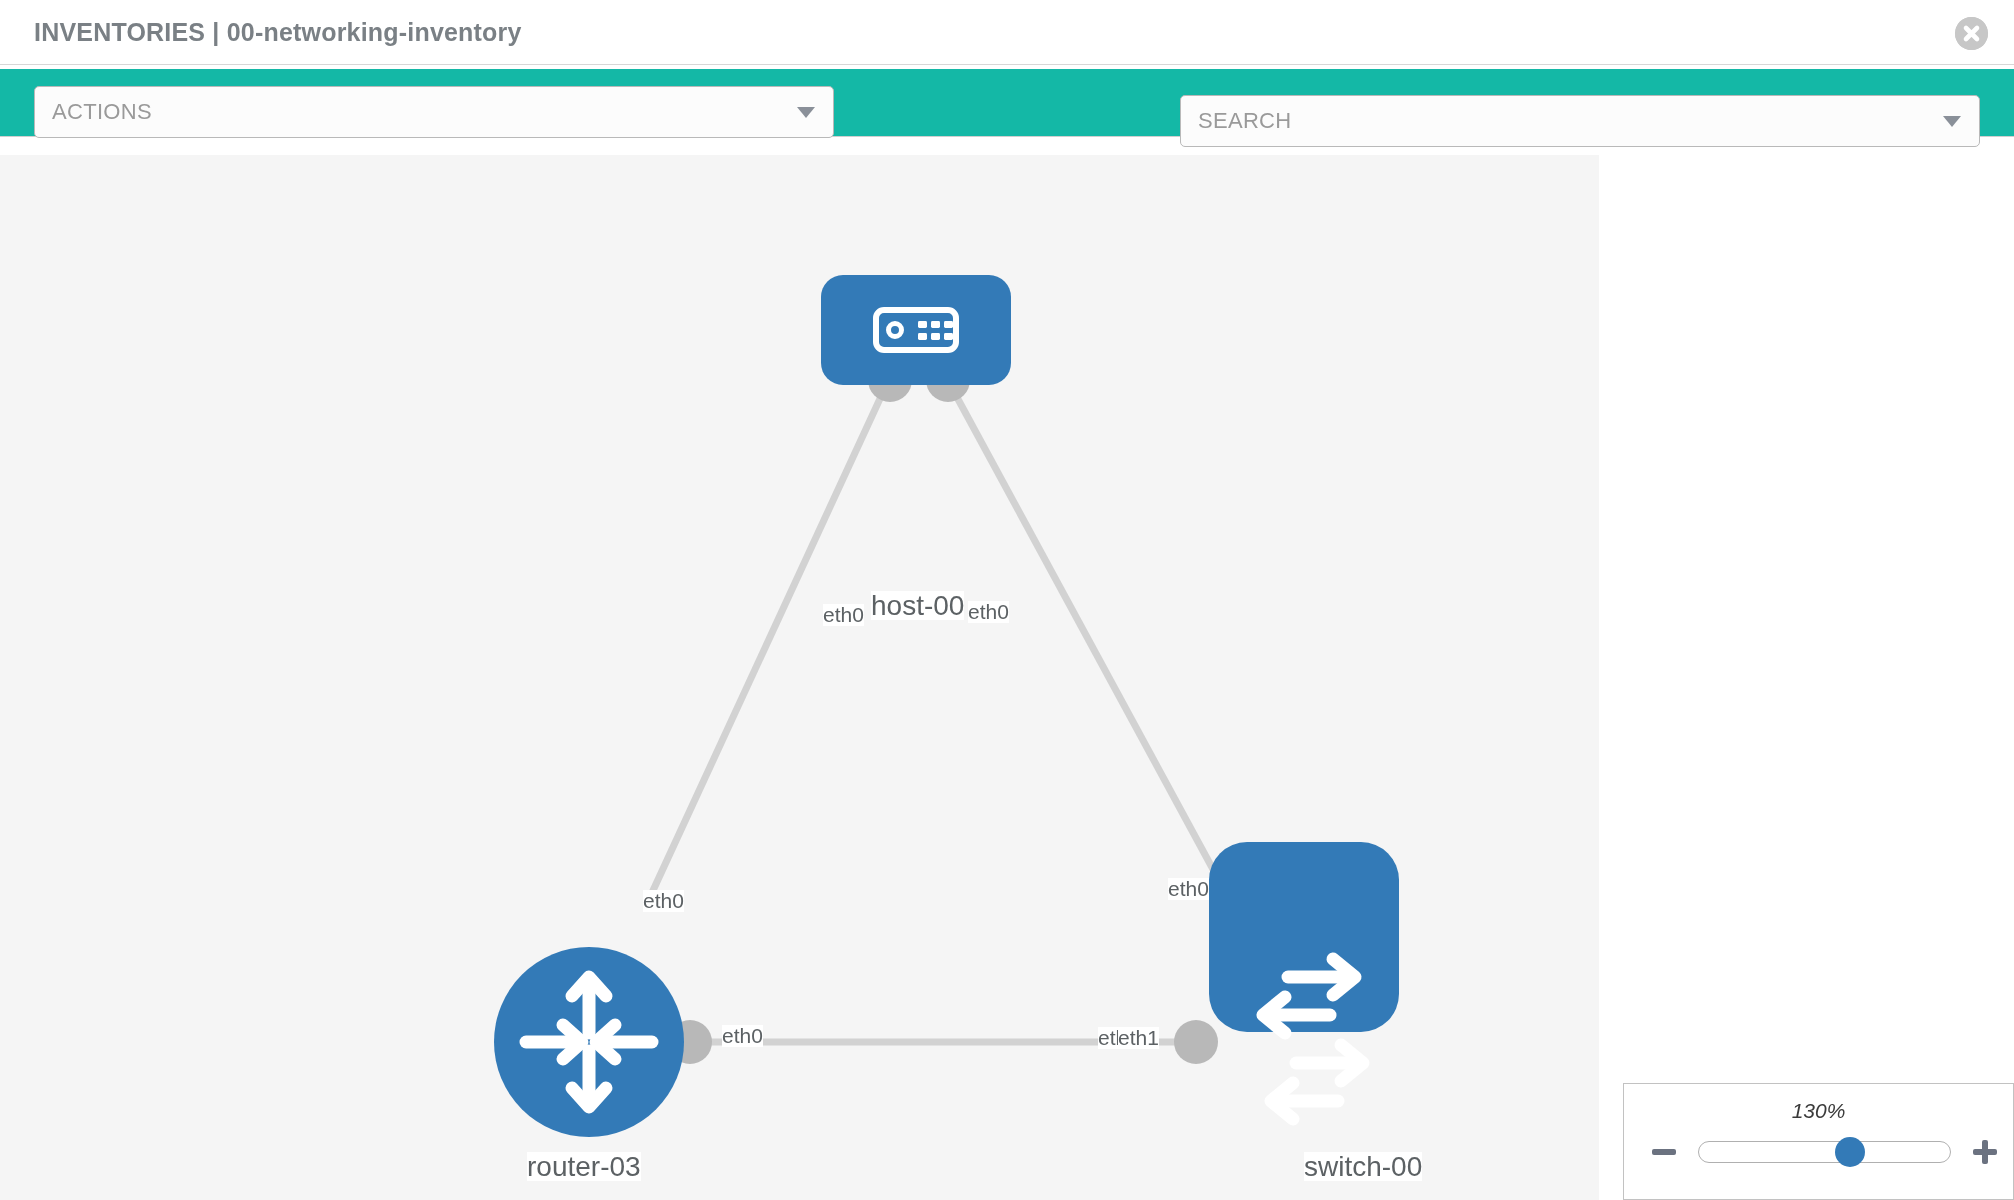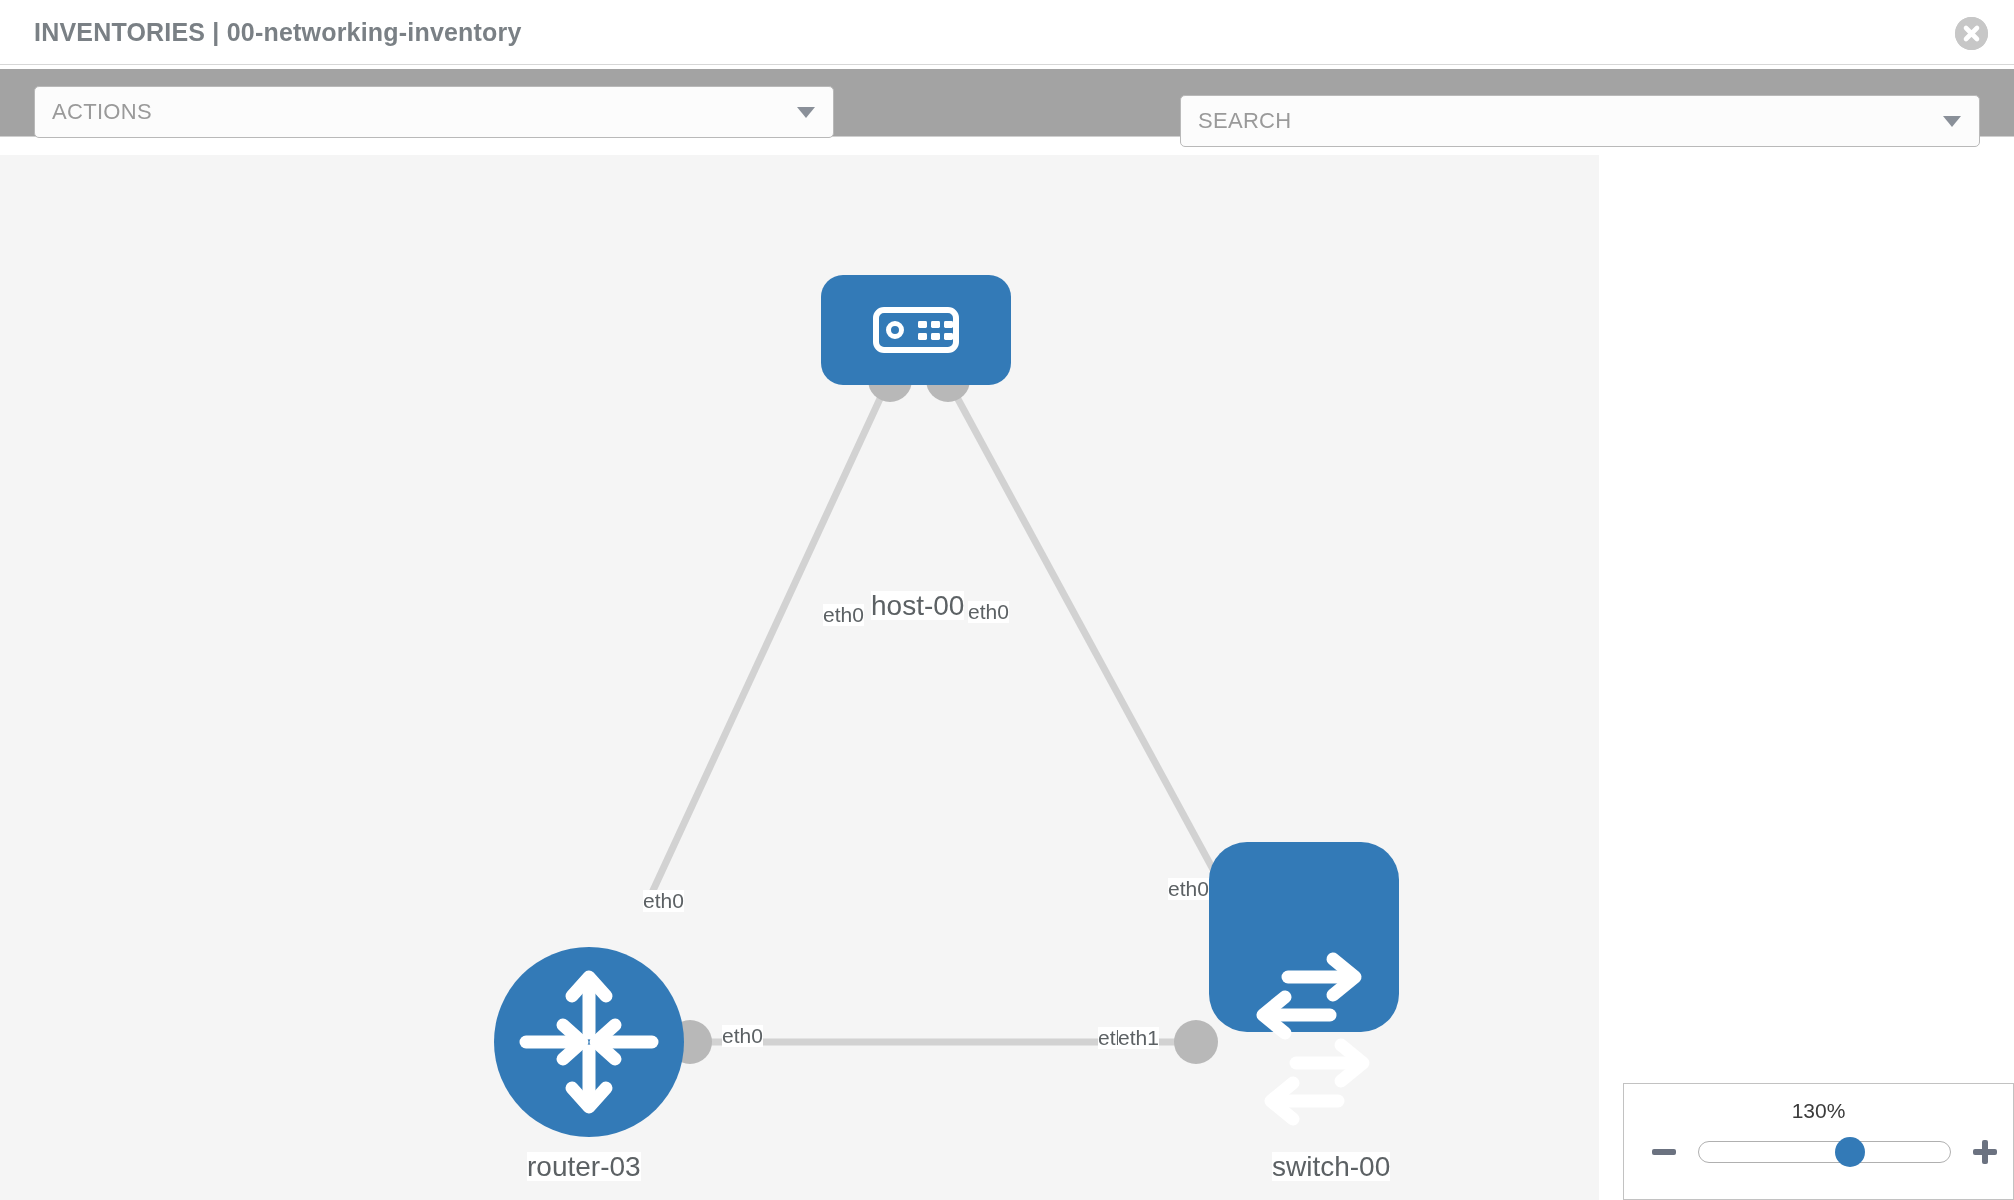--- a/index.html
+++ b/index.html
@@ -29,21 +29,21 @@
     position: absolute; right: 26px; top: 17px;
     width: 33px; height: 33px; border-radius: 50%;
     background: #c7c7c7; cursor: pointer;
   }
   .close-btn svg { display: block; }
 
   
   .toolbar {
     position: absolute; left: 0; top: 69px;
     width: 2014px; height: 68px;
-    background: #a3a3a3;
+    background: #14b8a6;
     border-bottom: 1px solid #cfcfcf;
   }
   .select-box {
     position: absolute;
     background: #fcfcfc;
     border: 1px solid #b9b9b9;
     border-radius: 5px;
     height: 52px;
     display: flex; align-items: center;
     cursor: pointer;
@@ -92,21 +92,21 @@
 
   
   .zoom-panel {
     position: absolute; left: 1623px; top: 1083px;
     width: 391px; height: 117px;
     background: #ffffff;
     border: 1px solid #c2c2c2;
   }
   .zoom-level {
     position: absolute; left: 0; right: 0; top: 15px;
-    text-align: center; font-size: 21px; color: #3b3b3b;
+    text-align: center; font-size: 21px; color: #3b3b3b; font-style: italic;
   }
   .zoom-row {
     position: absolute; left: 0; right: 0; top: 48px;
     height: 40px; display: flex; align-items: center;
   }
   .zoom-minus, .zoom-plus {
     width: 40px; height: 40px; position: relative; cursor: pointer; flex: none;
   }
   .zoom-minus { margin-left: 20px; }
   .zoom-plus  { margin-right: 8px; }
@@ -262,21 +262,21 @@
     <div class="node-label if-label" style="left:968px;  top:446px;">eth0</div>
 
     <div class="node-label if-label" style="left:643px;  top:735px;">eth0</div>
     <div class="node-label if-label" style="left:1168px; top:723px;">eth0</div>
 
     <div class="node-label if-label" style="left:722px;  top:870px;">eth0</div>
     <div class="node-label if-label" style="left:1098px; top:872px;">eth0</div>
     <div class="node-label if-label" style="left:1118px; top:872px;">eth1</div>
 
     <div class="node-label name-label" style="left:527px;  top:997px;">router-03</div>
-    <div class="node-label name-label" style="left:1272px; top:997px;">switch-00</div>
+    <div class="node-label name-label" style="left:1304px; top:997px;">switch-00</div>
 
   </div>
 
   <div class="zoom-panel">
     <div class="zoom-level">130%</div>
     <div class="zoom-row">
       <div class="zoom-minus"></div>
       <div class="zoom-track">
         <div class="zoom-thumb" style="left: 60%;"></div>
       </div>

